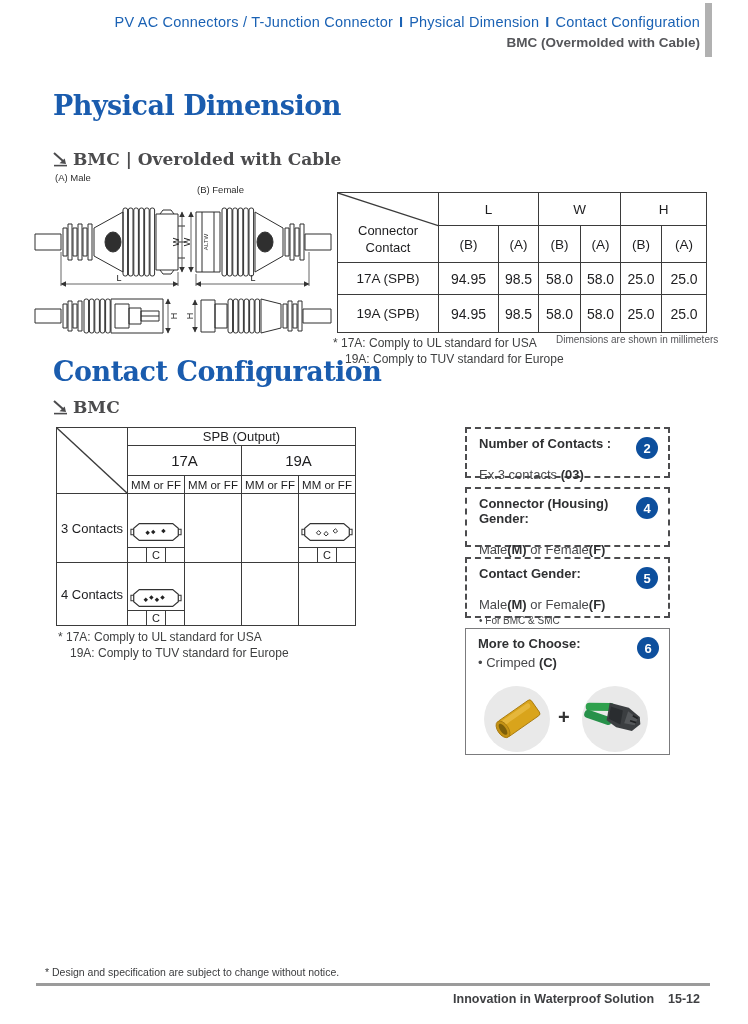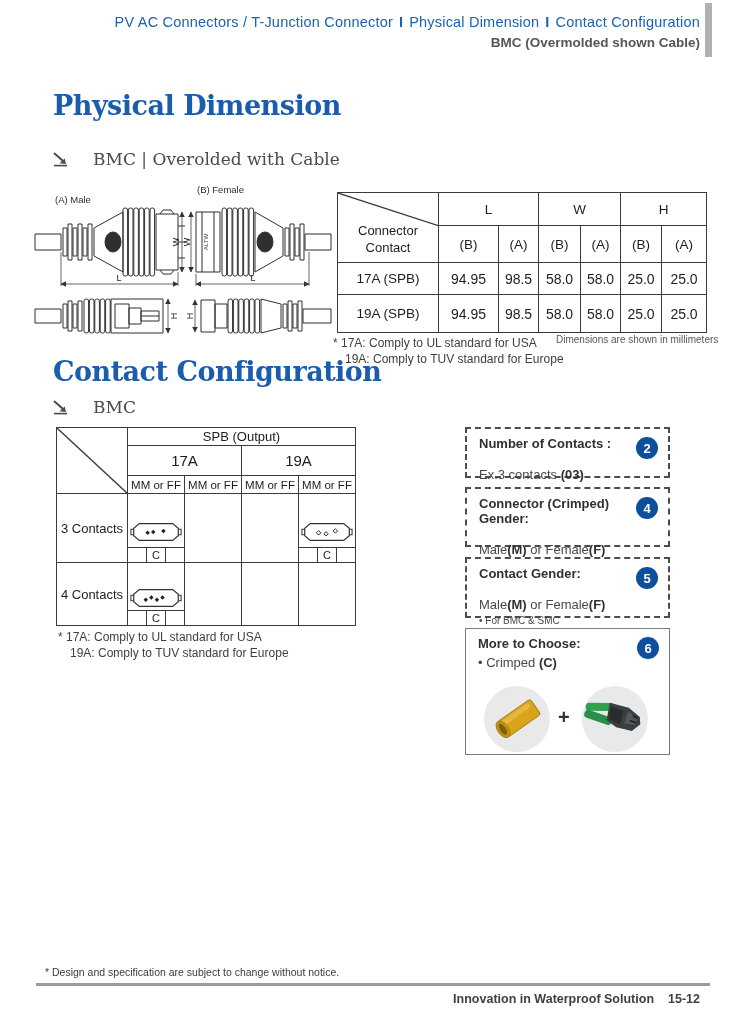--- a/index.html
+++ b/index.html
@@ -10,22 +10,22 @@
   
   .topbar { position:absolute; top:14px; right:48px; text-align:right; }
   .crumb { font-size:14.5px; color:#1b62b4; letter-spacing:.2px; }
   .crumb .sep { font-weight:bold; margin:0 6px; }
   .subtitle { margin-top:5px; font-size:13.5px; font-weight:bold; color:#55565a; }
   .graybar { position:absolute; top:3px; left:705px; width:7px; height:54px; background:#b1b1b1; }
 
   
   .big-title { position:absolute; left:53px; font-family:"DejaVu Serif", serif;
                font-weight:bold; font-size:27px; color:#1a5cae; letter-spacing:-0.5px; }
-  .sec-head { position:absolute; left:53px; display:flex; align-items:center; gap:24px;
-              font-family:"DejaVu Serif", serif; font-weight:normal; font-size:17px; color:#4b4b4d; }
+  .sec-head { position:absolute; left:53px; display:flex; align-items:center; gap:4px;
+              font-family:"DejaVu Serif", serif; font-weight:bold; font-size:17px; color:#4b4b4d; }
 
   
   .draw-label { position:absolute; font-size:9.5px; color:#2e2e2e; }
   svg.drawings { position:absolute; left:33px; top:196px; }
   .drawings * { vector-effect:non-scaling-stroke; }
 
   
   table.dimtbl { position:absolute; left:337px; top:192px; border-collapse:collapse;
                  table-layout:fixed; font-size:13.5px; color:#1d1d1f; }
   table.dimtbl td, table.dimtbl th { border:1.4px solid #3b3b3b; text-align:center;
@@ -80,36 +80,36 @@
 </style>
 </head>
 <body>
 
 <div class="page">
 
   <div class="topbar">
     <div class="crumb">
       <span>PV AC Connectors / T-Junction Connector</span><span class="sep">I</span><span>Physical Dimension</span><span class="sep">I</span><span>Contact Configuration</span>
     </div>
-    <div class="subtitle">BMC (Overmolded shown Cable)</div>
+    <div class="subtitle">BMC (Overmolded with Cable)</div>
   </div>
   <div class="graybar"></div>
 
   <div class="big-title" style="top:90px;">Physical Dimension</div>
 
   <div class="sec-head" style="top:149px;">
     <svg width="16" height="15" viewBox="0 0 16 15">
       <line x1="1" y1="1" x2="10" y2="9" stroke="#4b4b4d" stroke-width="2"></line>
       <path d="M13,12 L6.5,11.2 L11.7,6.4 Z" fill="#4b4b4d"></path>
       <line x1="1" y1="13.6" x2="14" y2="13.6" stroke="#4b4b4d" stroke-width="1.6"></line>
     </svg>
     <span>BMC | Overolded with Cable</span>
   </div>
 
-  <div class="draw-label" style="left:55px; top:194px;text-align:center;">(A) Male</div>
+  <div class="draw-label" style="left:55px; top:172px;text-align:center;">(A) Male</div>
   <div class="draw-label" style="left:197px; top:184px;">(B) Female</div>
 
   <svg class="drawings" width="302" height="140" viewBox="0 0 302 140">
     <defs>
       <marker id="arr" viewBox="0 0 10 10" refX="9" refY="5" markerWidth="6.5" markerHeight="6.5" orient="auto-start-reverse">
         <path d="M0,0 L10,5 L0,10 z" fill="#333"></path>
       </marker>
     </defs>
     <g stroke="#2f2f2f" stroke-width="1" fill="none">
       <rect x="2" y="38" width="26" height="16"></rect>
@@ -379,21 +379,21 @@
   </div>
 
   <div class="panel dashed" style="top:427px; height:51px;">
     <div class="badge">2</div>
     <div class="panel-title">Number of Contacts :</div>
     <div class="panel-line"><span>Ex.3 contacts </span><b>(03)</b></div>
   </div>
 
   <div class="panel dashed" style="top:487px; height:60px;">
     <div class="badge">4</div>
-    <div class="panel-title">Connector (Crimped) Gender:</div>
+    <div class="panel-title">Connector (Housing) Gender:</div>
     <div class="panel-line"><span>Male</span><b>(M)</b><span> or Female</span><b>(F)</b></div>
     <div class="panel-bullet">• For BMC &amp; SMC</div>
   </div>
 
   <div class="panel dashed" style="top:557px; height:61px;">
     <div class="badge">5</div>
     <div class="panel-title">Contact Gender:</div>
     <div class="panel-line"><span>Male</span><b>(M)</b><span> or Female</span><b>(F)</b></div>
     <div class="panel-bullet">• For BMC &amp; SMC</div>
   </div>

